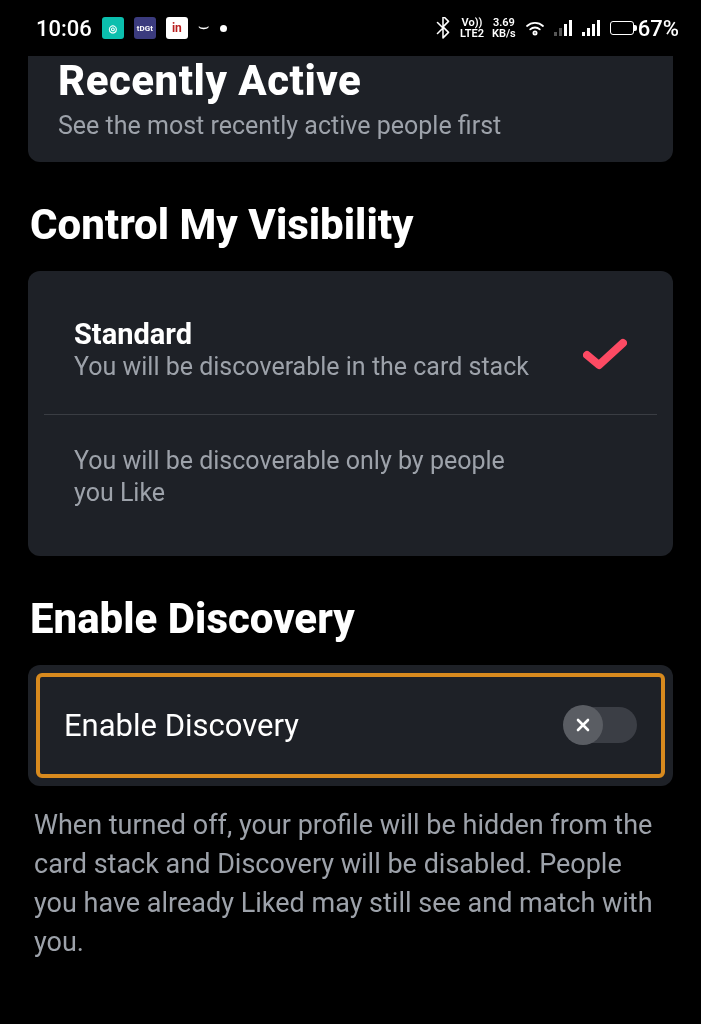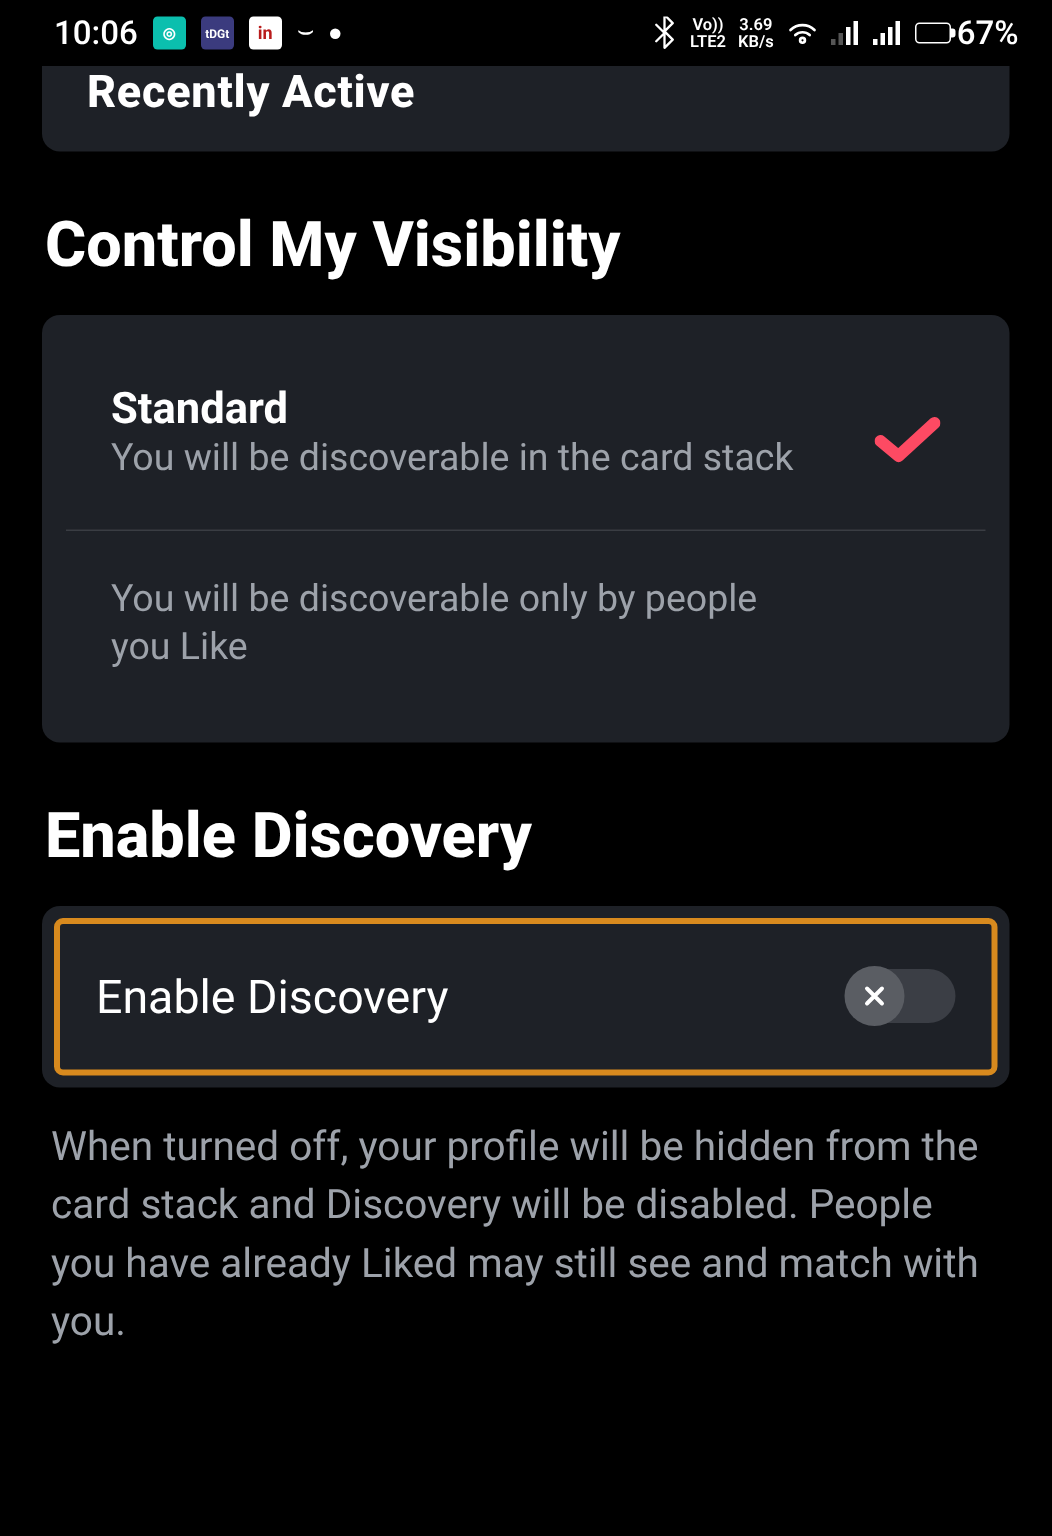--- a/index.html
+++ b/index.html
@@ -5,21 +5,21 @@
   * { margin: 0; padding: 0; box-sizing: border-box; }
   html, body {
     width: 701px;
     height: 1024px;
     background: #000;
     color: #fff;
     font-family: -apple-system, BlinkMacSystemFont, "Segoe UI", Roboto, Helvetica, Arial, sans-serif;
     overflow: hidden;
   }
   .status-bar {
-    height: 44px;
+    height: 56px;
     display: flex;
     align-items: center;
     justify-content: space-between;
     padding: 0 22px 0 36px;
     font-size: 22px;
     font-weight: 500;
   }
   .status-left { display: flex; align-items: center; gap: 10px; }
   .status-right { display: flex; align-items: center; gap: 8px; }
   .app-icon {
@@ -53,21 +53,21 @@
     border-radius: 12px;
     padding: 16px;
   }
   .card-top-clip {
     background:#1e2127;
     border-radius: 0 0 12px 12px;
     margin-top: 4px;
     padding: 0 30px 22px 30px;
   }
   .recently-title {
-    font-size: 30px;
+    font-size: 42px;
     font-weight: 800;
     letter-spacing: 0.5px;
     color: #fff;
     margin-top: -4px;
     overflow: hidden;
     white-space: nowrap;
   }
   .recently-desc {
     font-size: 25px;
     color: #9da2aa;
@@ -200,20 +200,21 @@
       <span class="battery-shell"><span class="battery-fill" style="width:67%"></span></span>
       <span>67%</span>
     </span>
   </div>
 </div>
 
 <div class="content">
 
   <div class="card-top-clip">
     <div class="recently-title">Recently Active</div>
+    <div class="recently-desc">See the most recently active people first</div>
   </div>
 
   <div class="section-title">Control My Visibility</div>
 
   <div class="card">
     <div class="option-row">
       <div>
         <div class="option-title">Standard</div>
         <div class="option-desc">You will be discoverable in the card stack</div>
       </div>

